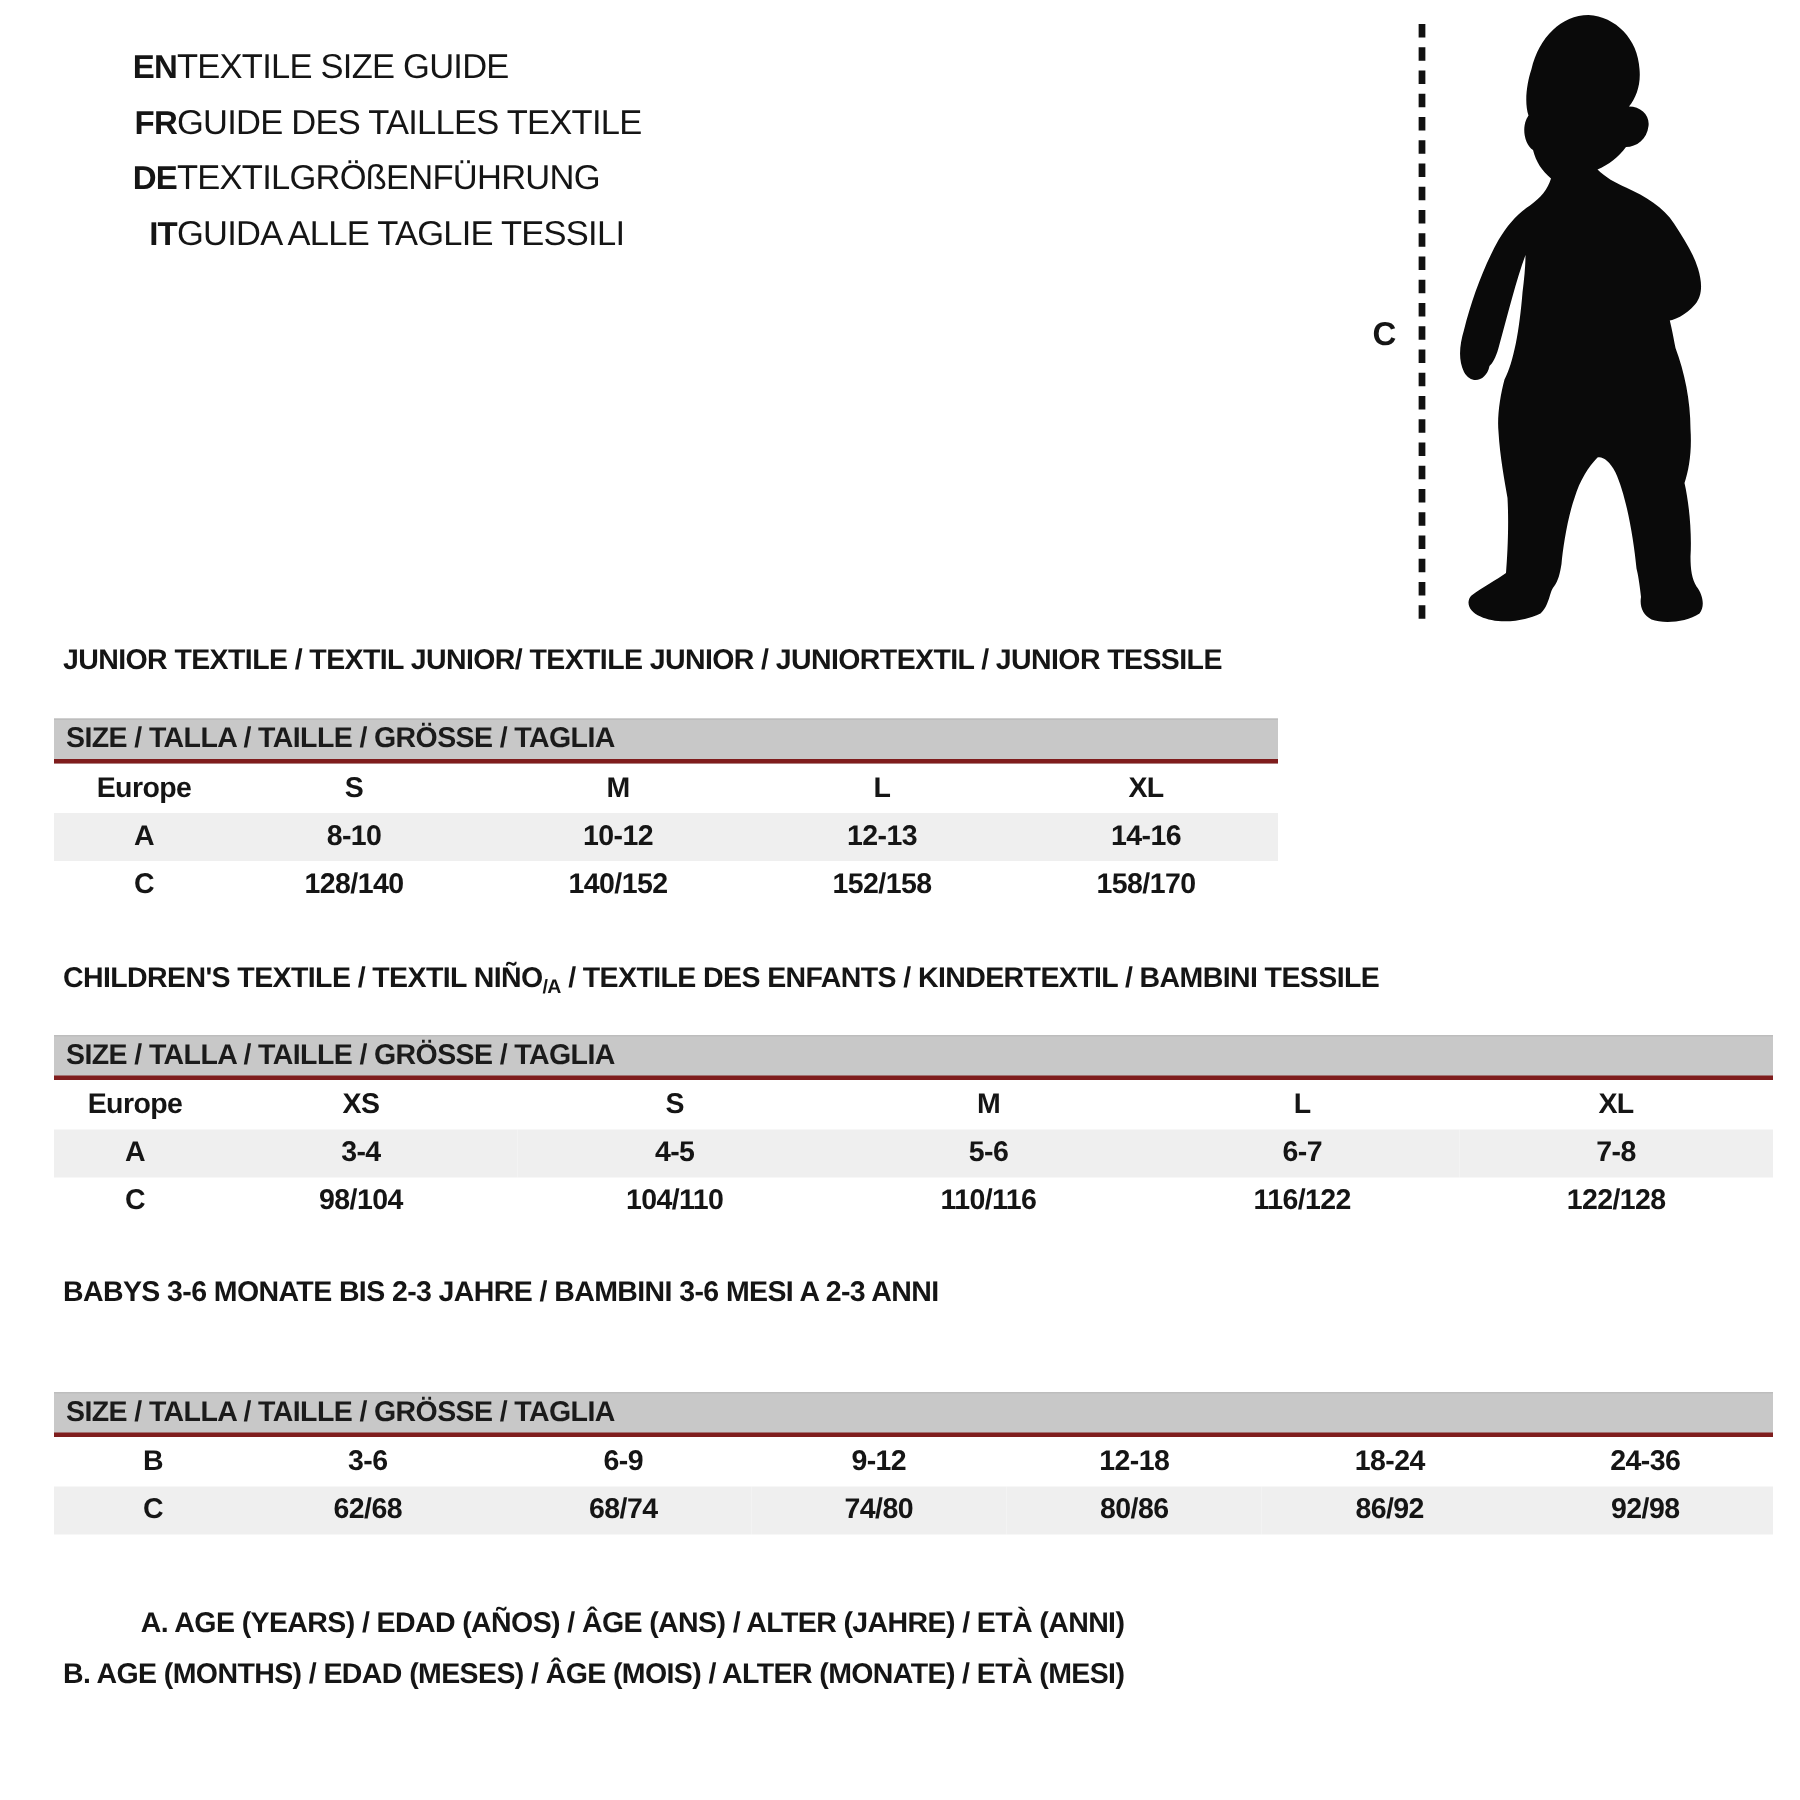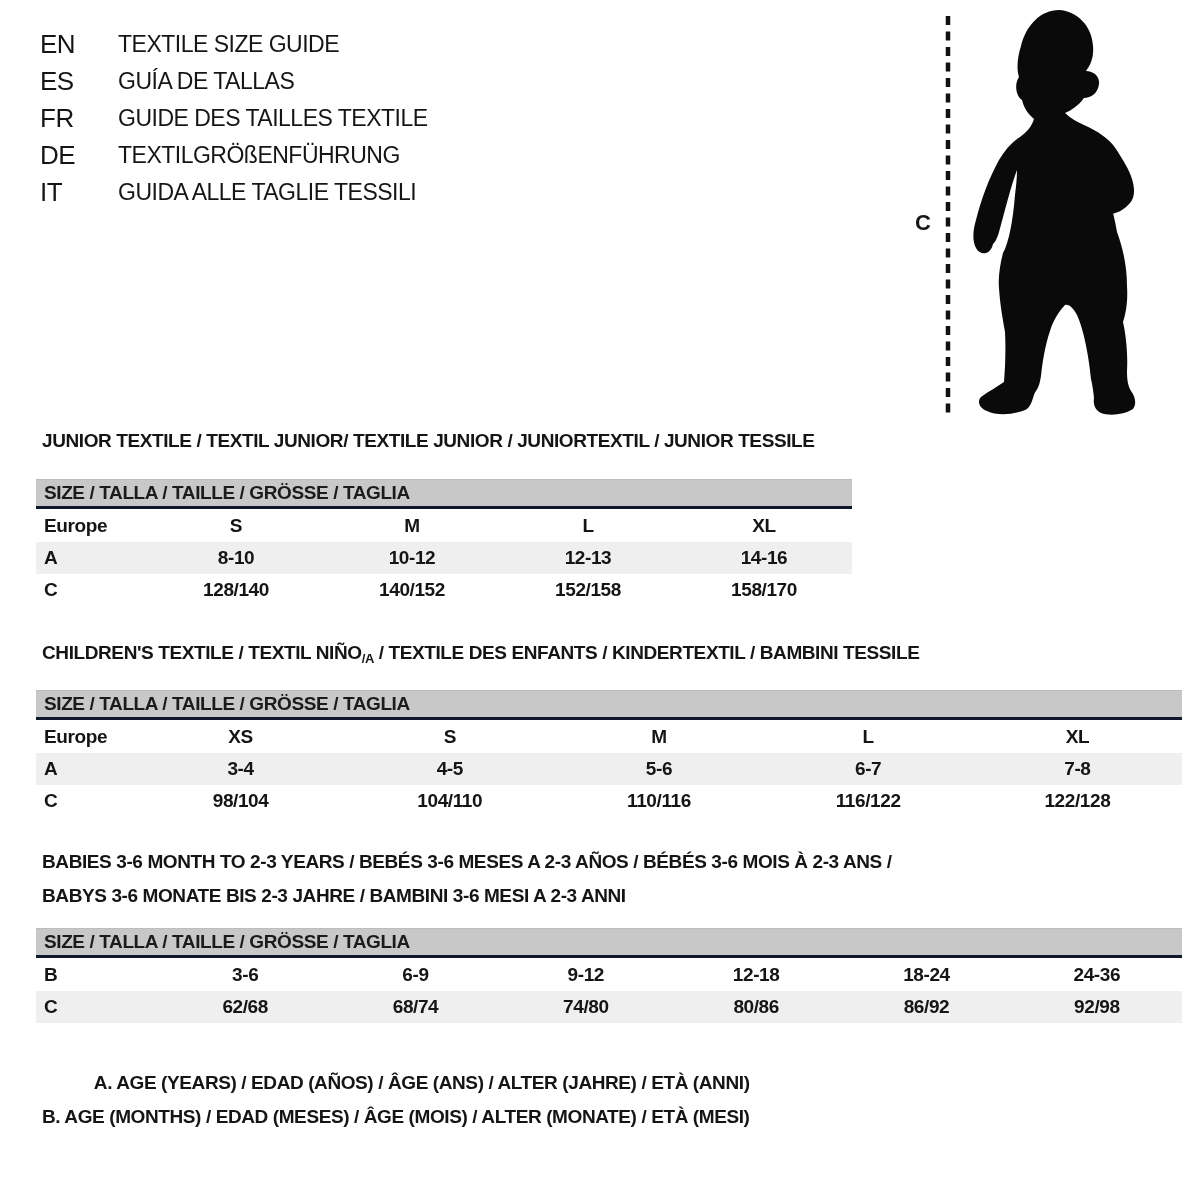--- a/index.html
+++ b/index.html
@@ -10,21 +10,21 @@
     background: #ffffff;
     font-family: "Liberation Sans", sans-serif;
     color: #151515;
     overflow: hidden;
   }
 
   
   .lang-block { position: absolute; left: 40px; top: 26px; }
   .lang-row { display: flex; height: 37px; align-items: center; }
   .lang-code {
-    width: 78px; font-size: 26px; font-weight: 400; letter-spacing: -0.5px;
+    width: 78px; font-size: 22px; font-weight: 700; letter-spacing: -0.5px; text-align: right;
   }
   .lang-title { font-size: 23px; font-weight: 400; letter-spacing: -0.5px; white-space: nowrap; }
 
   
   .figure { position: absolute; left: 905px; top: 10px; width: 250px; height: 414px; }
   .height-label {
     position: absolute; left: 10px; top: 200px;
     font-size: 22px; font-weight: 700;
   }
   .dash-line { position: absolute; left: 40px; top: 6px; }
@@ -35,55 +35,51 @@
     position: absolute; left: 42px;
     font-size: 19px; font-weight: 700; letter-spacing: -0.4px; white-space: nowrap;
   }
   .sec-heading sub { font-size: 13px; vertical-align: -4px; font-weight: 700; }
   .two-line { line-height: 34px; }
 
   
   .tbl-wrap { position: absolute; }
   .tbl-bar {
     height: 26px; background: #c8c8c8;
-    border-top: 1px solid #bdbdbd; border-bottom: 3px solid #0f172a;
+    border-top: 1px solid #bdbdbd; border-bottom: 3px solid #7f1d1d;
     font-size: 19px; font-weight: 700; letter-spacing: -0.4px;
     line-height: 26px; padding-left: 8px; color: #1b1b1b;
   }
   table.size-table {
     border-collapse: collapse; table-layout: fixed; width: 100%;
     margin-top: 1px;
   }
   table.size-table td {
     height: 32px; font-size: 19px; font-weight: 700; letter-spacing: -0.4px;
     text-align: center; padding: 0; vertical-align: middle;
   }
-  table.size-table td.row-label { text-align: left; padding-left: 8px; }
+  table.size-table td.row-label { text-align: center; padding-left: 8px; }
   tr.shaded { background: #efefef; }
 
   
   .legend { position: absolute; left: 42px; top: 1066px; }
   .legend-line {
     font-size: 19px; font-weight: 700; letter-spacing: -0.4px;
     line-height: 34px; white-space: nowrap; text-align: right;
   }
 </style>
 </head>
 <body>
 
 <div class="canvas">
 
   <div class="lang-block">
     <div class="lang-row">
       <span class="lang-code">EN</span>
       <span class="lang-title">TEXTILE SIZE GUIDE</span>
-    </div>
-    <div class="lang-row">
-      <span class="lang-code">ES</span>
-      <span class="lang-title">GUÍA DE TALLAS</span>
     </div>
     <div class="lang-row">
       <span class="lang-code">FR</span>
       <span class="lang-title">GUIDE DES TAILLES TEXTILE</span>
     </div>
     <div class="lang-row">
       <span class="lang-code">DE</span>
       <span class="lang-title">TEXTILGRÖßENFÜHRUNG</span>
     </div>
     <div class="lang-row">
@@ -197,21 +193,20 @@
           <td>104/110</td>
           <td>110/116</td>
           <td>116/122</td>
           <td>122/128</td>
         </tr>
       </tbody>
     </table>
   </div>
 
   <div class="sec-heading two-line" style="top:845px;">
-    <div>BABIES 3-6 MONTH TO 2-3 YEARS / BEBÉS 3-6 MESES A 2-3 AÑOS / BÉBÉS 3-6 MOIS À 2-3 ANS /</div>
     <div>BABYS 3-6 MONATE BIS 2-3 JAHRE / BAMBINI 3-6 MESI A 2-3 ANNI</div>
   </div>
   <div class="tbl-wrap" style="left:36px; top:928px; width:1146px;">
     <div class="tbl-bar">SIZE / TALLA / TAILLE / GRÖSSE / TAGLIA</div>
     <table class="size-table">
       <colgroup>
           <col style="width:124px">
           <col>
           <col>
           <col>

